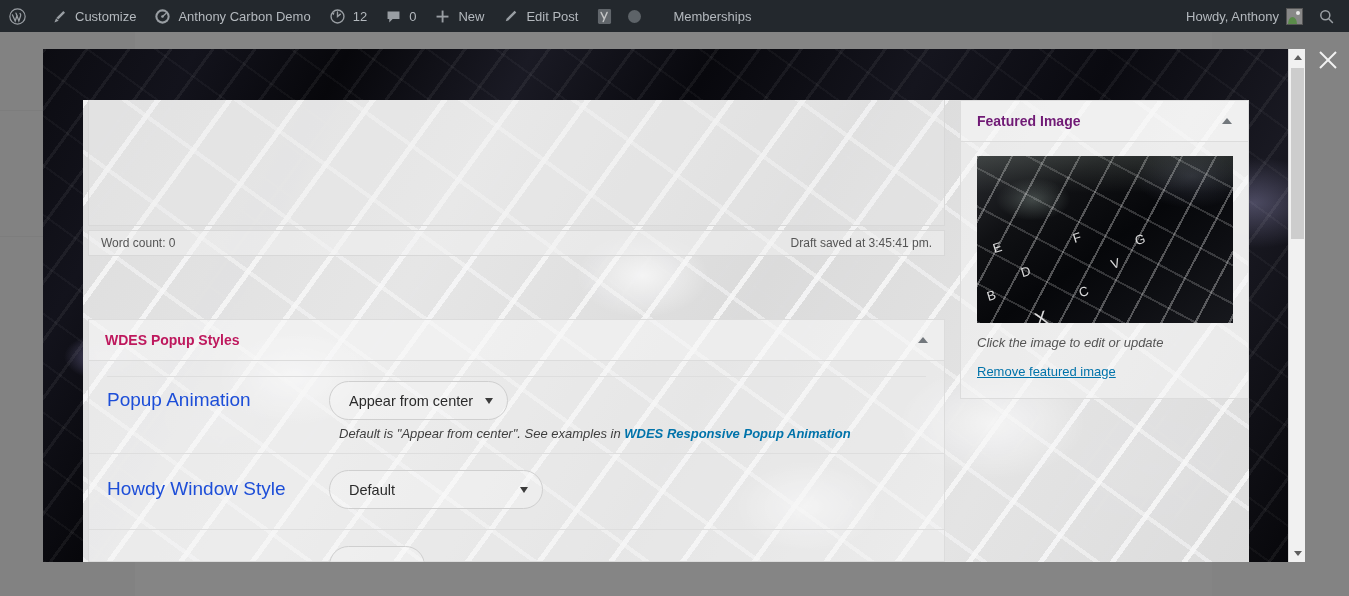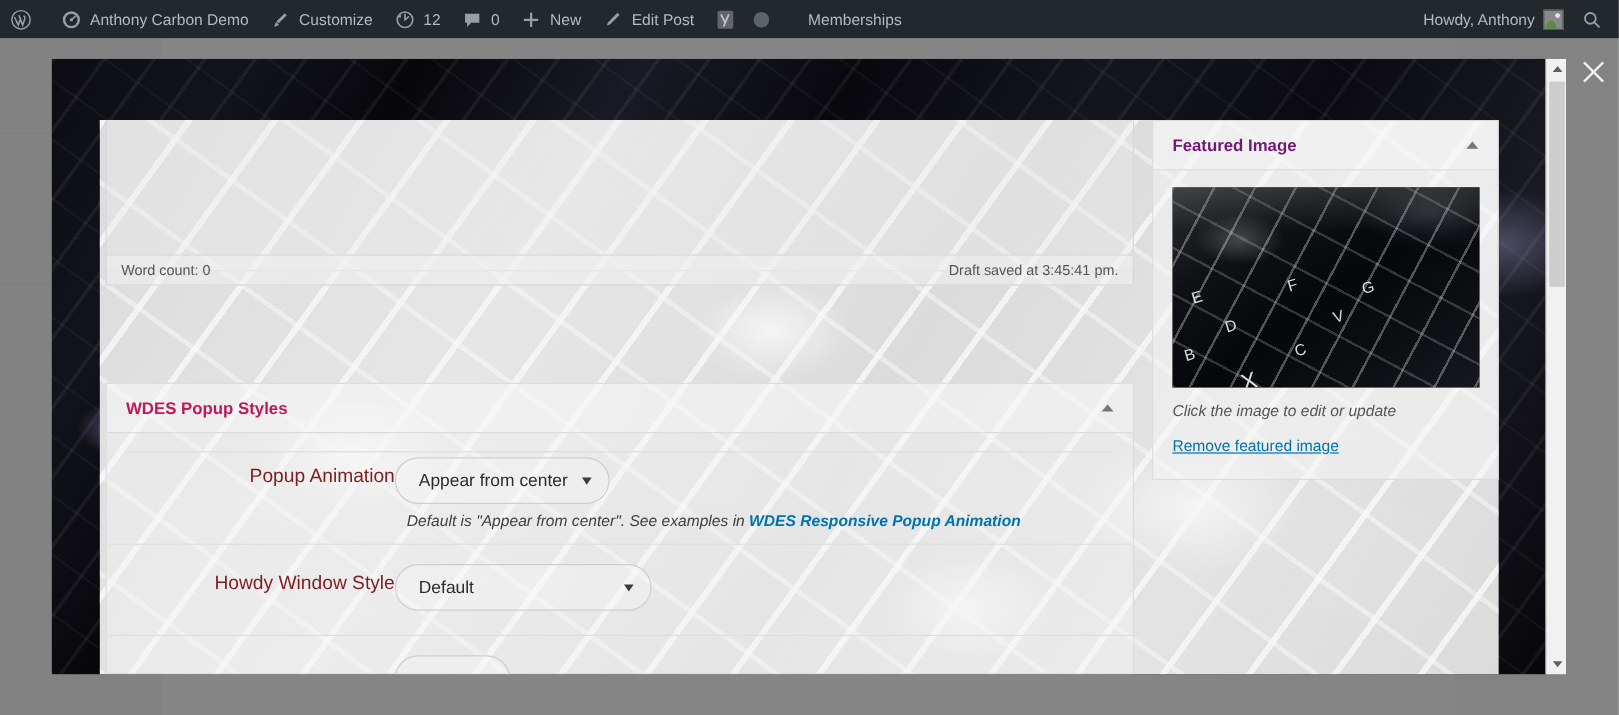--- a/index.html
+++ b/index.html
@@ -122,21 +122,21 @@
   
   #editor-col {
     position: absolute; top: 0; left: 5px; width: 857px; height: 462px;
   }
   #editor-body {
     position: absolute; top: 0; left: 0; width: 857px; height: 126px;
     border: 1px solid #d8d8d8; border-top: none;
     background: rgba(236,236,236,.35);
   }
   #editor-statusbar {
-    position: absolute; top: 112px; left: 0; width: 857px; height: 26px;
+    position: absolute; top: 130px; left: 0; width: 857px; height: 26px;
     border: 1px solid #d8d8d8;
     background: rgba(240,240,240,.55);
     display: flex; align-items: center;
     font-size: 12px; color: #555;
     padding: 0 12px;
   }
   #editor-statusbar .right { margin-left: auto; }
 
   
   #wdes-box {
@@ -157,23 +157,22 @@
   }
   #wdes-body { position: relative; padding: 0; }
   .field-row {
     position: relative;
     display: flex; align-items: flex-start;
     padding: 0 18px;
     border-bottom: 1px solid #dedede;
   }
   .field-label {
     width: 222px; flex: none;
-    font-size: 16px; color: #7f1d1d;
+    font-size: 19px; color: #1d4ed8;
     padding-top: 12px;
-    text-align: right;
   }
   .field-control { flex: 1; padding-top: 4px; }
   .wp-select {
     position: relative; display: inline-flex; align-items: center;
     height: 39px; min-width: 174px;
     border: 1px solid #cfcfcf; border-radius: 20px;
     background: rgba(255,255,255,.22);
     padding: 0 34px 0 19px;
     font-size: 14.5px; color: #2b2b2b;
     cursor: pointer;
@@ -388,37 +387,37 @@
         <circle cx="10" cy="10" r="9" fill="none" stroke="#b4b9be" stroke-width="1.4"></circle>
         <path d="M4 8 L7.3 15.2 L9.6 8.6 M8.2 6 L11.6 15.2 L13.6 9.4 C14 8.2 13.6 7 13 6.4" fill="none" stroke="#b4b9be" stroke-width="1.5" stroke-linecap="round"></path>
       </svg>
     </span>
     <span></span>
   </div>
 
   <div class="ab-item">
     <span class="ab-ico">
       <svg width="17" height="17" viewBox="0 0 20 20">
+        <path d="M14.5 3.5 L6.5 11.5 L8.5 13.5 L16.5 5.5 Z" fill="#b4b9be"></path>
+        <path d="M6 12 L4 17 L9 15 Z" fill="#b4b9be"></path>
+      </svg>
+    </span>
+    <span>Customize</span>
+  </div>
+
+  <div class="ab-item">
+    <span class="ab-ico">
+      <svg width="17" height="17" viewBox="0 0 20 20">
         <circle cx="10" cy="10" r="8.4" fill="#b4b9be"></circle>
         <circle cx="10" cy="10" r="6" fill="#23282d"></circle>
         <path d="M10 10 L14 6.5" stroke="#b4b9be" stroke-width="1.6" stroke-linecap="round"></path>
         <circle cx="10" cy="10" r="1.6" fill="#b4b9be"></circle>
       </svg>
     </span>
     <span>Anthony Carbon Demo</span>
-  </div>
-
-  <div class="ab-item">
-    <span class="ab-ico">
-      <svg width="17" height="17" viewBox="0 0 20 20">
-        <path d="M14.5 3.5 L6.5 11.5 L8.5 13.5 L16.5 5.5 Z" fill="#b4b9be"></path>
-        <path d="M6 12 L4 17 L9 15 Z" fill="#b4b9be"></path>
-      </svg>
-    </span>
-    <span>Customize</span>
   </div>
 
   <div class="ab-item">
     <span class="ab-ico">
       <svg width="17" height="17" viewBox="0 0 20 20">
         <circle cx="10" cy="10" r="7.6" fill="none" stroke="#b4b9be" stroke-width="1.6"></circle>
         <path d="M10 4.6 L10 10 L13.4 7.2" fill="none" stroke="#b4b9be" stroke-width="1.6" stroke-linecap="round"></path>
         <path d="M3.2 6.6 L6.6 5 L5.4 8.4 Z" fill="#b4b9be"></path>
       </svg>
     </span>

